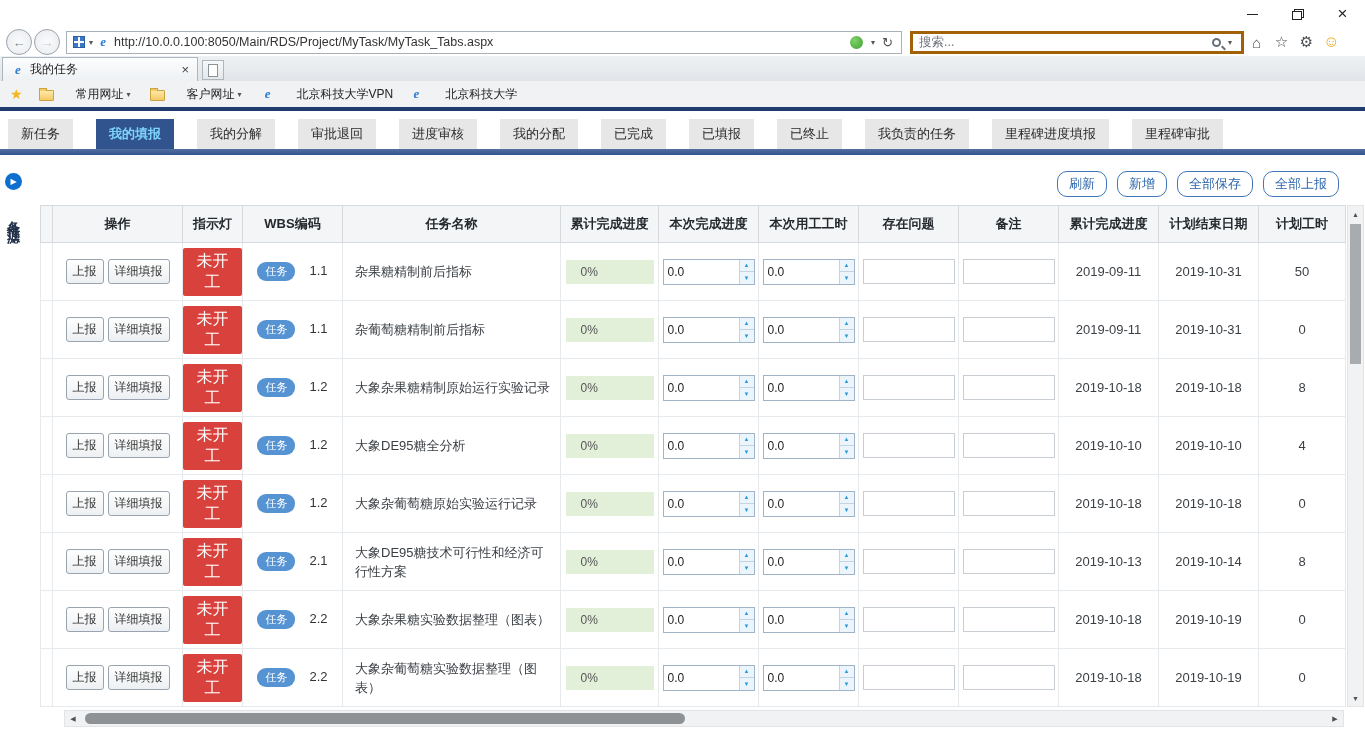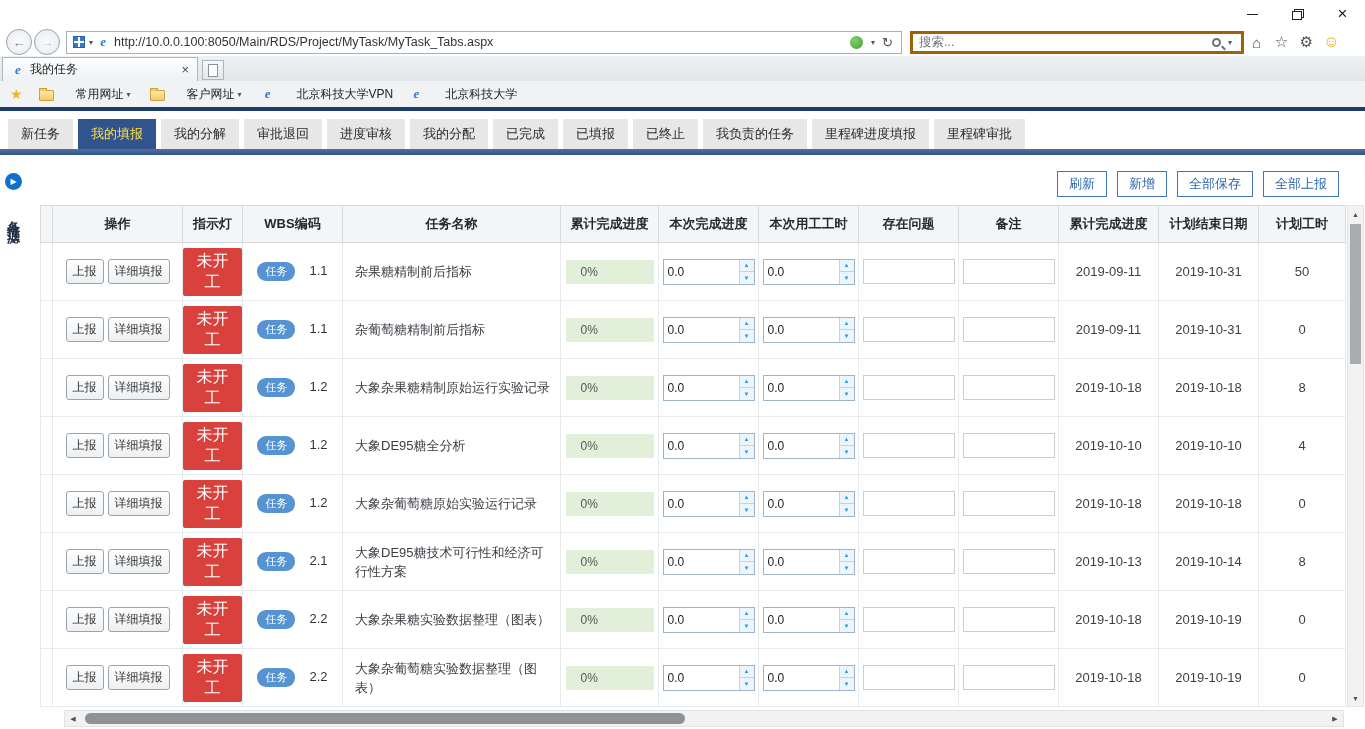--- a/index.html
+++ b/index.html
@@ -54,28 +54,28 @@
 #fav-items{display:flex;align-items:center}
 .fav-item{display:flex;align-items:center;height:22px;padding:0 8px;font-size:12px;color:#222;cursor:pointer;white-space:nowrap}
 .fav-label{margin-left:22px}
 .folder-icon{position:relative;display:inline-block;width:15px;height:11px;background:linear-gradient(#fde9a9,#f5c964);border:1px solid #caa23f;border-radius:1px;margin-top:2px}
 .folder-icon::before{content:"";position:absolute;top:-3px;left:-1px;width:6px;height:2px;background:#f5c964;border:1px solid #caa23f;border-bottom:none}
 
 #navy-line{position:absolute;left:0;top:107px;width:100%;height:4px;background:#1e3c6e}
 
 
 #app{position:absolute;left:0;top:111px;width:100%;height:618px;background:#fff}
-#module-tabs{position:absolute;left:8px;top:8px;display:flex;gap:5px}
+#module-tabs{position:absolute;left:8px;top:8px;display:flex;gap:23px}
 .mtab{height:30px;line-height:30px;padding:0 13px;background:#e7e7e7;color:#2b2b2b;font-size:13px;cursor:pointer;white-space:nowrap}
-.mtab.active{background:#31548e;color:#fde047;font-weight:normal}
+.mtab.active{background:#31548e;color:#7dd3fc;font-weight:bold}
 #module-underline{position:absolute;left:0;top:38px;width:100%;height:6px;background:linear-gradient(#53719f,#31548e)}
 #filter-toggle{position:absolute;left:5px;top:62px;width:17px;height:17px;border-radius:50%;background:#0d6fce;color:#fff;font-size:8px;display:flex;align-items:center;justify-content:center;cursor:pointer}
 #filter-label{position:absolute;left:4px;top:100px;writing-mode:vertical-rl;font-size:13px;font-weight:bold;color:#22304a;letter-spacing:3px}
 #toolbar{position:absolute;right:26px;top:60px;display:flex;gap:10px}
-.tbtn{height:26px;line-height:24px;padding:0 11px;border:1px solid #4076b8;border-radius:0;color:#2d66ad;font-size:13px;background:#fff;cursor:pointer;white-space:nowrap}
+.tbtn{height:26px;line-height:24px;padding:0 11px;border:1px solid #4076b8;border-radius:10px;color:#2d66ad;font-size:13px;background:#fff;cursor:pointer;white-space:nowrap}
 
 
 #grid{position:absolute;left:40px;top:94px}
 #grid table{border-collapse:collapse;table-layout:fixed;width:1305px;background:#fff}
 #grid th{height:37px;background:#f4f5f6;border:1px solid #d6dade;font-size:13px;color:#24292e;font-weight:bold;text-align:center}
 #grid td{height:58px;border:1px solid #e7eaec;text-align:center;font-size:13px;color:#3a3f44;background:#fff;vertical-align:middle}
 #grid td.name-cell{text-align:left;padding:0 10px 0 12px;line-height:19px}
 .row-btn{display:inline-block;padding:3px 6px;border:1px solid #9aa4ae;border-radius:3px;background:linear-gradient(#fefefe,#edf0f2);font-size:12px;color:#333;margin:0 2px;cursor:pointer;white-space:nowrap}
 .badge-red{display:inline-block;padding:3px 6px;background:#d8413c;color:#fff;font-size:16px;border-radius:2px}
 .pill-blue{display:inline-block;padding:2px 8px;background:#5693d2;color:#fff;font-size:11px;border-radius:9px;margin-right:14px}

